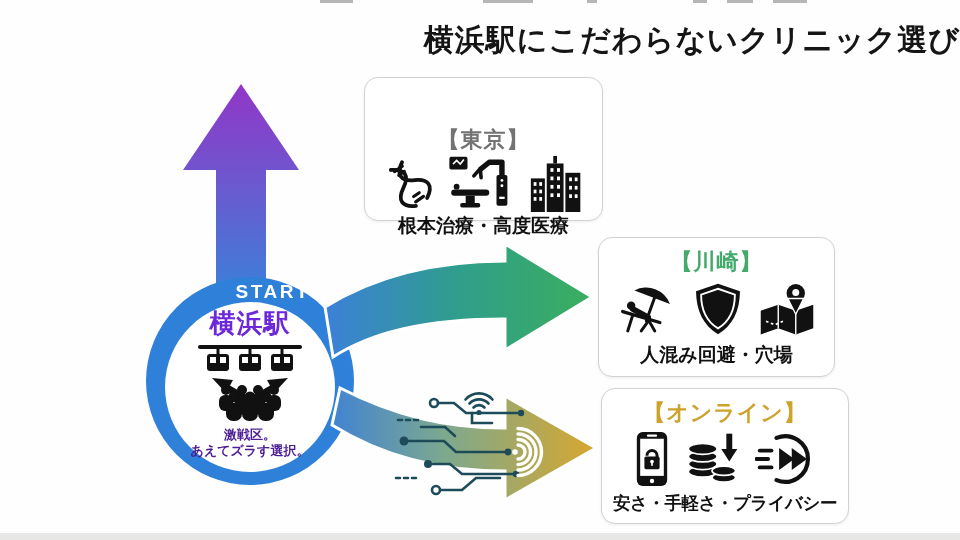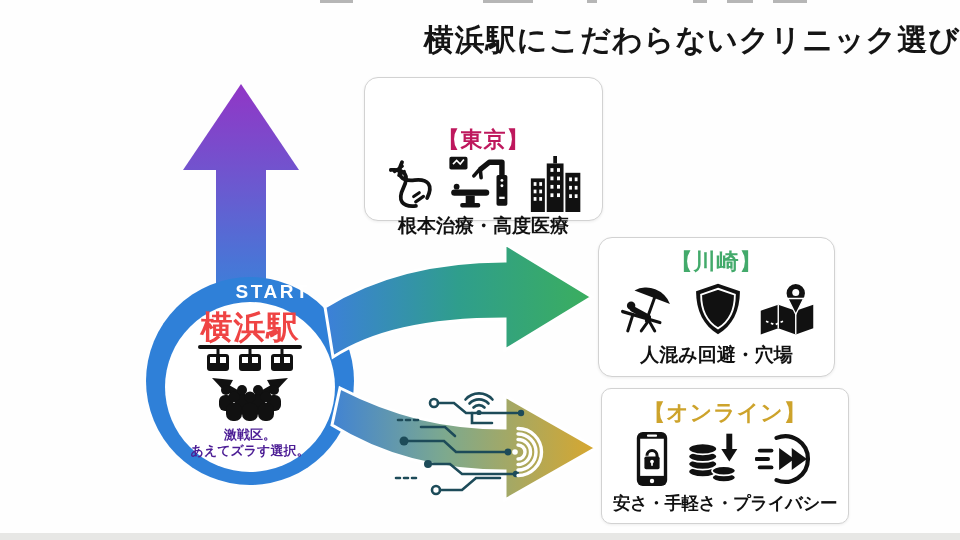--- a/index.html
+++ b/index.html
@@ -11,22 +11,22 @@
   .art{top:0;left:0;}
   .opt-box{background:#fff;border:1.5px solid #d2d2d2;border-radius:14px;
            box-shadow:0 1px 3px rgba(0,0,0,.07);display:flex;flex-direction:column;
            align-items:center;justify-content:space-evenly;padding:4px 2px;}
   .opt-label{font-size:22px;font-weight:800;letter-spacing:1px;white-space:nowrap;}
   .icon-row{display:flex;align-items:center;justify-content:center;gap:14px;}
   .caption{font-size:19px;font-weight:800;color:#111;white-space:nowrap;}
   .caption.tight{font-size:17.5px;letter-spacing:-0.5px;}
   .start-badge{top:281px;left:190px;width:120px;text-align:right;font-size:19px;
                font-weight:800;color:#fff;letter-spacing:2.5px;}
-  .station-name{top:306px;left:175px;width:150px;text-align:center;font-size:32px;
-                font-weight:900;color:#ef4444;letter-spacing:1px;}
+  .station-name{top:306px;left:175px;width:150px;text-align:center;font-size:26px;
+                font-weight:900;color:#6d28d9;letter-spacing:1px;}
   .circle-note{left:165px;width:170px;text-align:center;font-size:13px;font-weight:700;
                color:#4c1d95;line-height:15px;}
   .note1{top:427px;} .note2{top:443px;}
   .edge-mark{top:0;height:3px;background:#6e6e6e;opacity:.5;}
   .bottom-strip{left:0;top:533px;width:960px;height:7px;background:#e7e7e5;}
 </style>
 </head>
 <body>
 
 <div class="stage">
@@ -144,21 +144,21 @@
         <circle cx="82" cy="57" r="5.5"></circle>
           <rect x="74" y="63" width="16" height="18" rx="7"></rect>
       </g>
     </g>
   </svg>
 
   <div class="abs circle-note note1">激戦区。</div>
   <div class="abs circle-note note2">あえてズラす選択。</div>
 
   <div class="abs opt-box" style="left:364px;top:77px;width:233px;height:134px;">
-    <div class="opt-label" style="color: #be185d; margin-top: 43px;">【東京】</div>
+    <div class="opt-label" style="color: #737373; margin-top: 43px;">【東京】</div>
     <div class="icon-row">
       <svg width="52" height="52" viewBox="-6 -6 76 76">
         <g transform="rotate(-35 32 32)" stroke="#111" fill="none" stroke-linecap="round">
           <path d="M22,0 C40,10 40,22 22,32 C4,42 4,54 22,64" stroke-width="5.5"></path>
           <path d="M42,0 C24,10 24,22 42,32 C60,42 60,54 42,64" stroke-width="5.5"></path>
           <g stroke-width="4.5">
             <line x1="25" y1="5" x2="39" y2="5"></line>
               <line x1="27" y1="13" x2="37" y2="13"></line>
             <line x1="27" y1="51" x2="37" y2="51"></line>
               <line x1="25" y1="59" x2="39" y2="59"></line>
@@ -239,21 +239,21 @@
         <path d="M22,27 V54 M42,34 V61" stroke="#fff" stroke-width="1.6"></path>
         <path d="M8,46 l10,4 l12,-5" stroke="#fff" stroke-width="2" fill="none" stroke-dasharray="3,3"></path>
         <circle cx="42" cy="14" r="11.5" fill="#111" stroke="#fff" stroke-width="2"></circle>
         <path d="M33,20 L51,20 L42,38 Z" fill="#111" stroke="#fff" stroke-width="1.5"></path>
         <circle cx="42" cy="13" r="4" fill="#fff"></circle>
       </svg>
     </div>
     <div class="caption">人混み回避・穴場</div>
   </div>
 
-  <div class="abs opt-box" style="left:601px;top:388px;width:242px;height:126px;border-radius:10px;">
+  <div class="abs opt-box" style="left:601px;top:388px;width:242px;height:126px;">
     <div class="opt-label" style="color: rgb(205, 163, 43);">【オンライン】</div>
     <div class="icon-row">
       <svg width="34" height="54" viewBox="0 0 40 64">
         <rect x="2" y="0" width="36" height="64" rx="7" fill="#111"></rect>
         <rect x="6" y="8" width="28" height="44" fill="#fff"></rect>
         <rect x="14" y="3" width="12" height="2.5" rx="1.2" fill="#fff"></rect>
         <circle cx="20" cy="58" r="2.6" fill="#fff"></circle>
         <path d="M14,28 A6,6 0 0 1 26,28 V31" stroke="#111" stroke-width="3.6" fill="none"></path>
         <rect x="11" y="29" width="18" height="15" rx="2" fill="#111"></rect>
         <circle cx="20" cy="35" r="2.2" fill="#fff"></circle>

